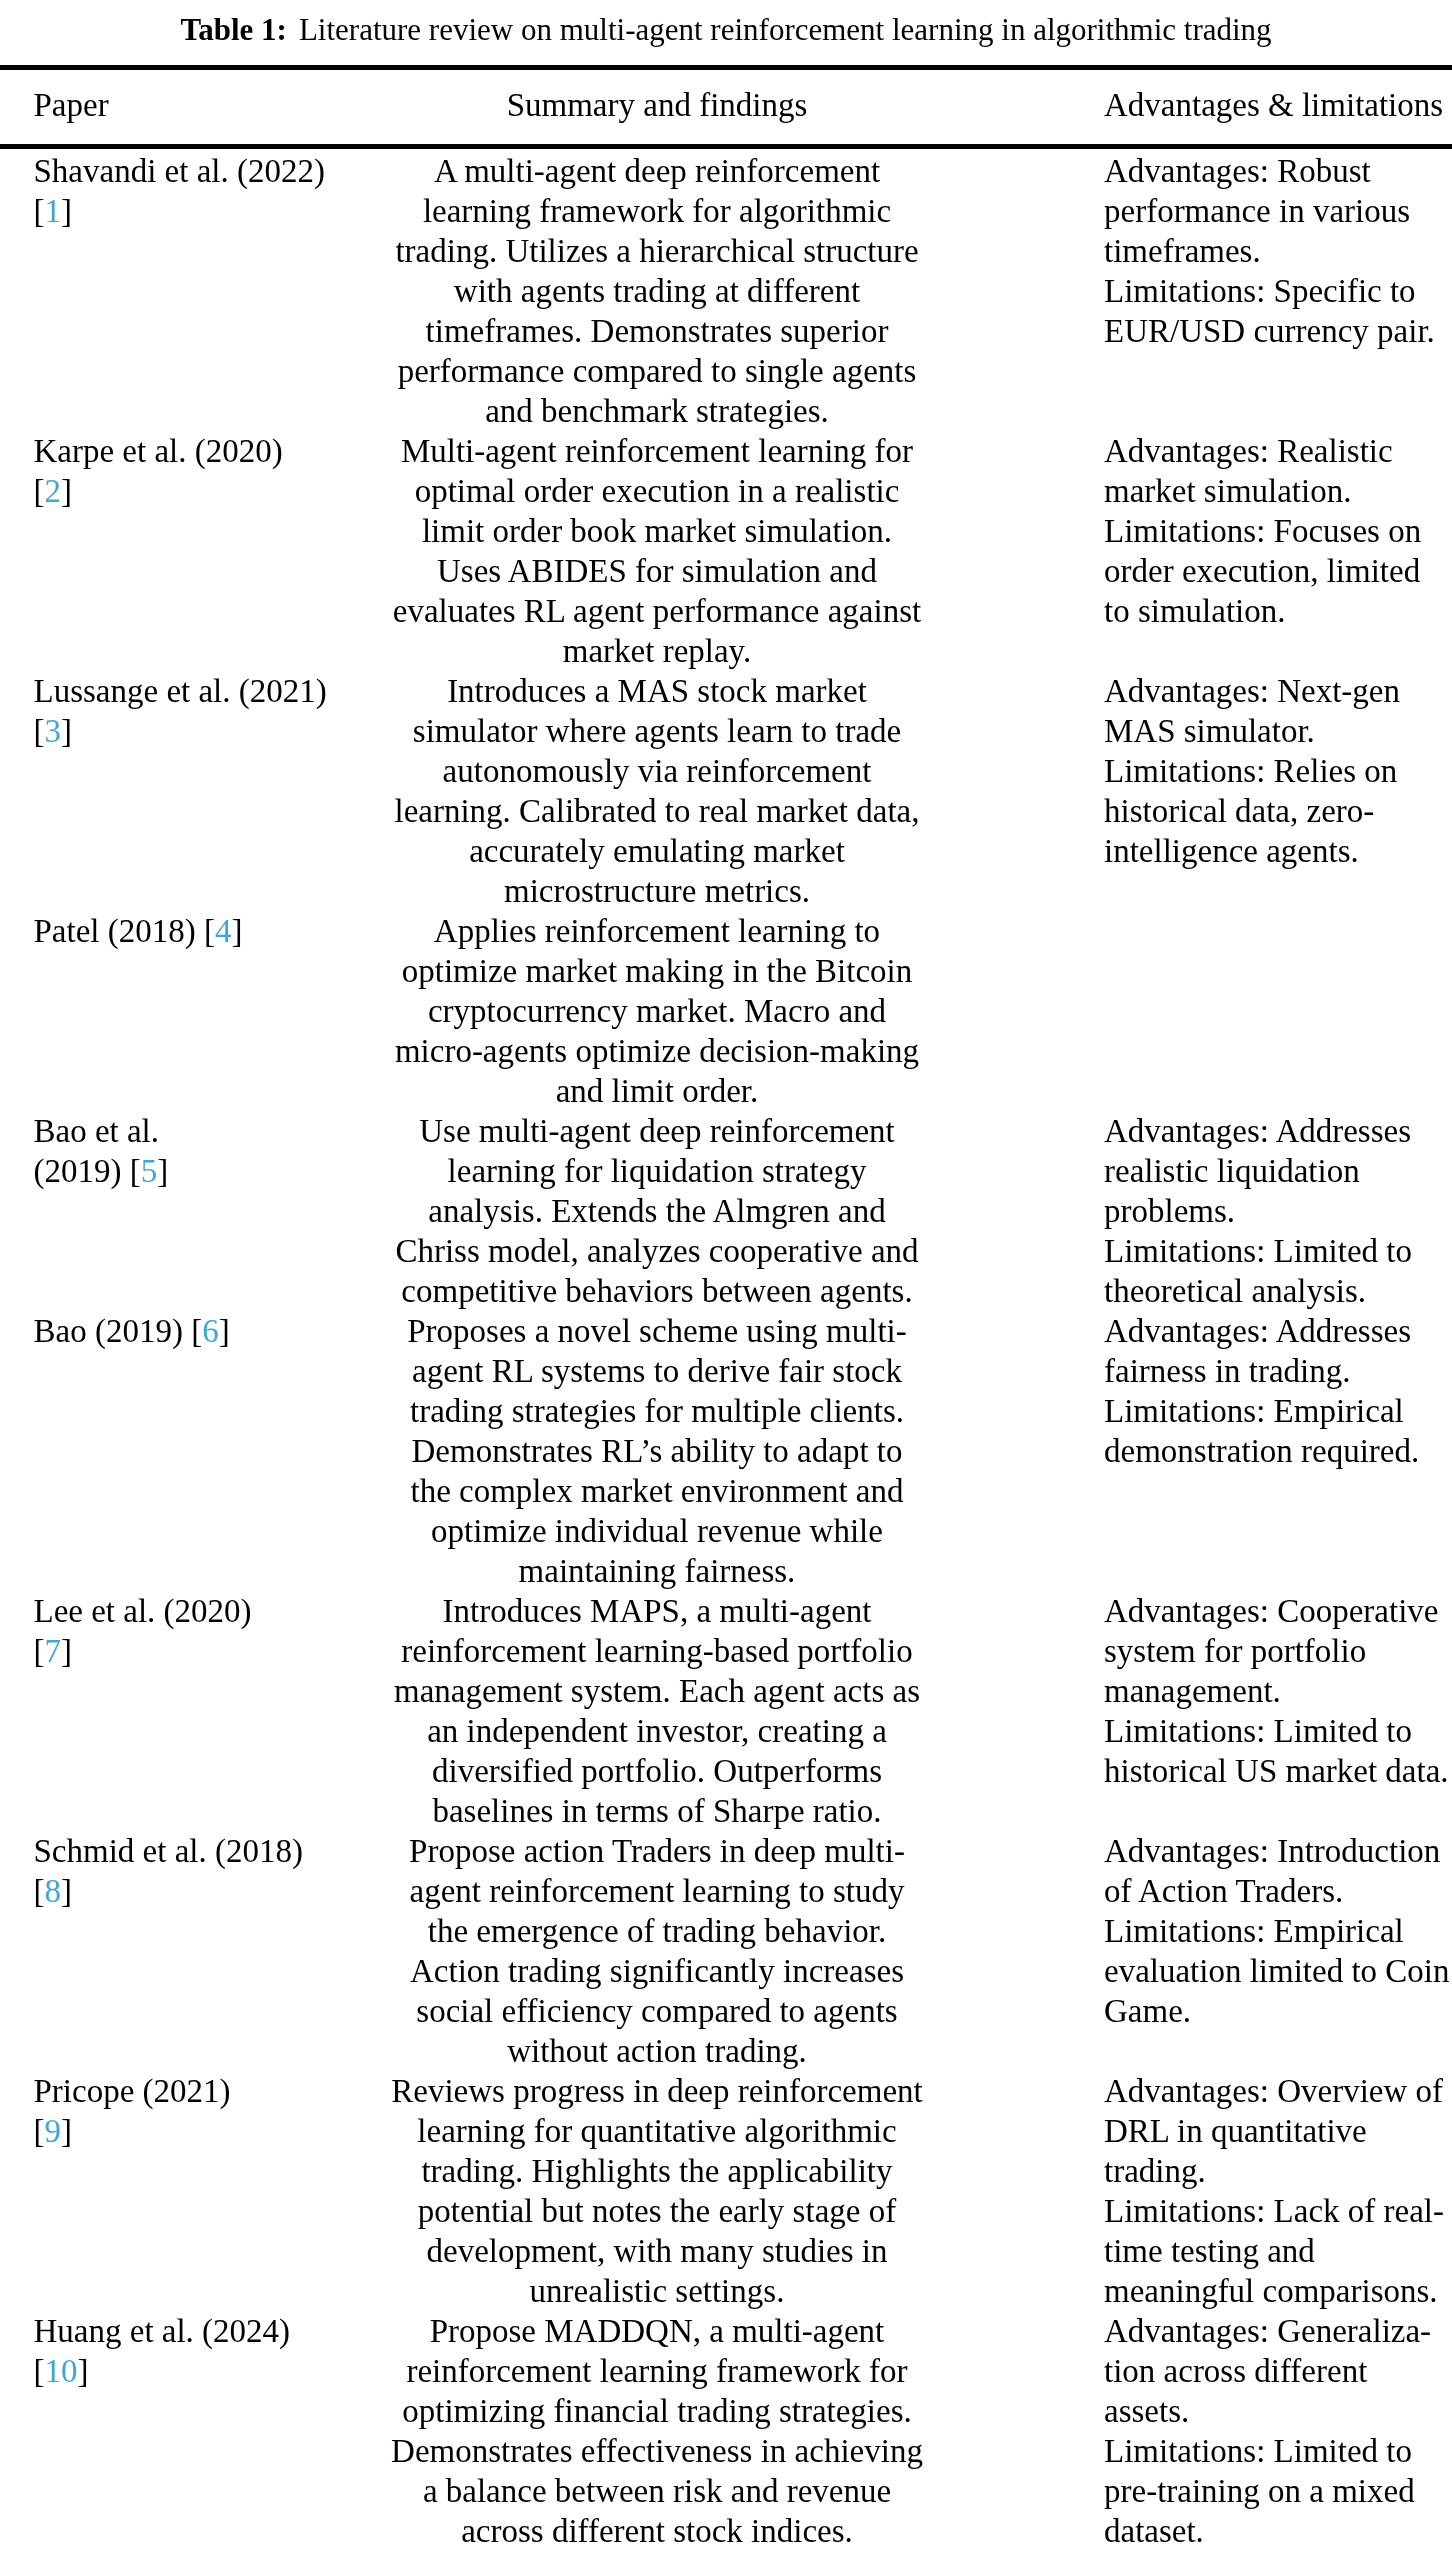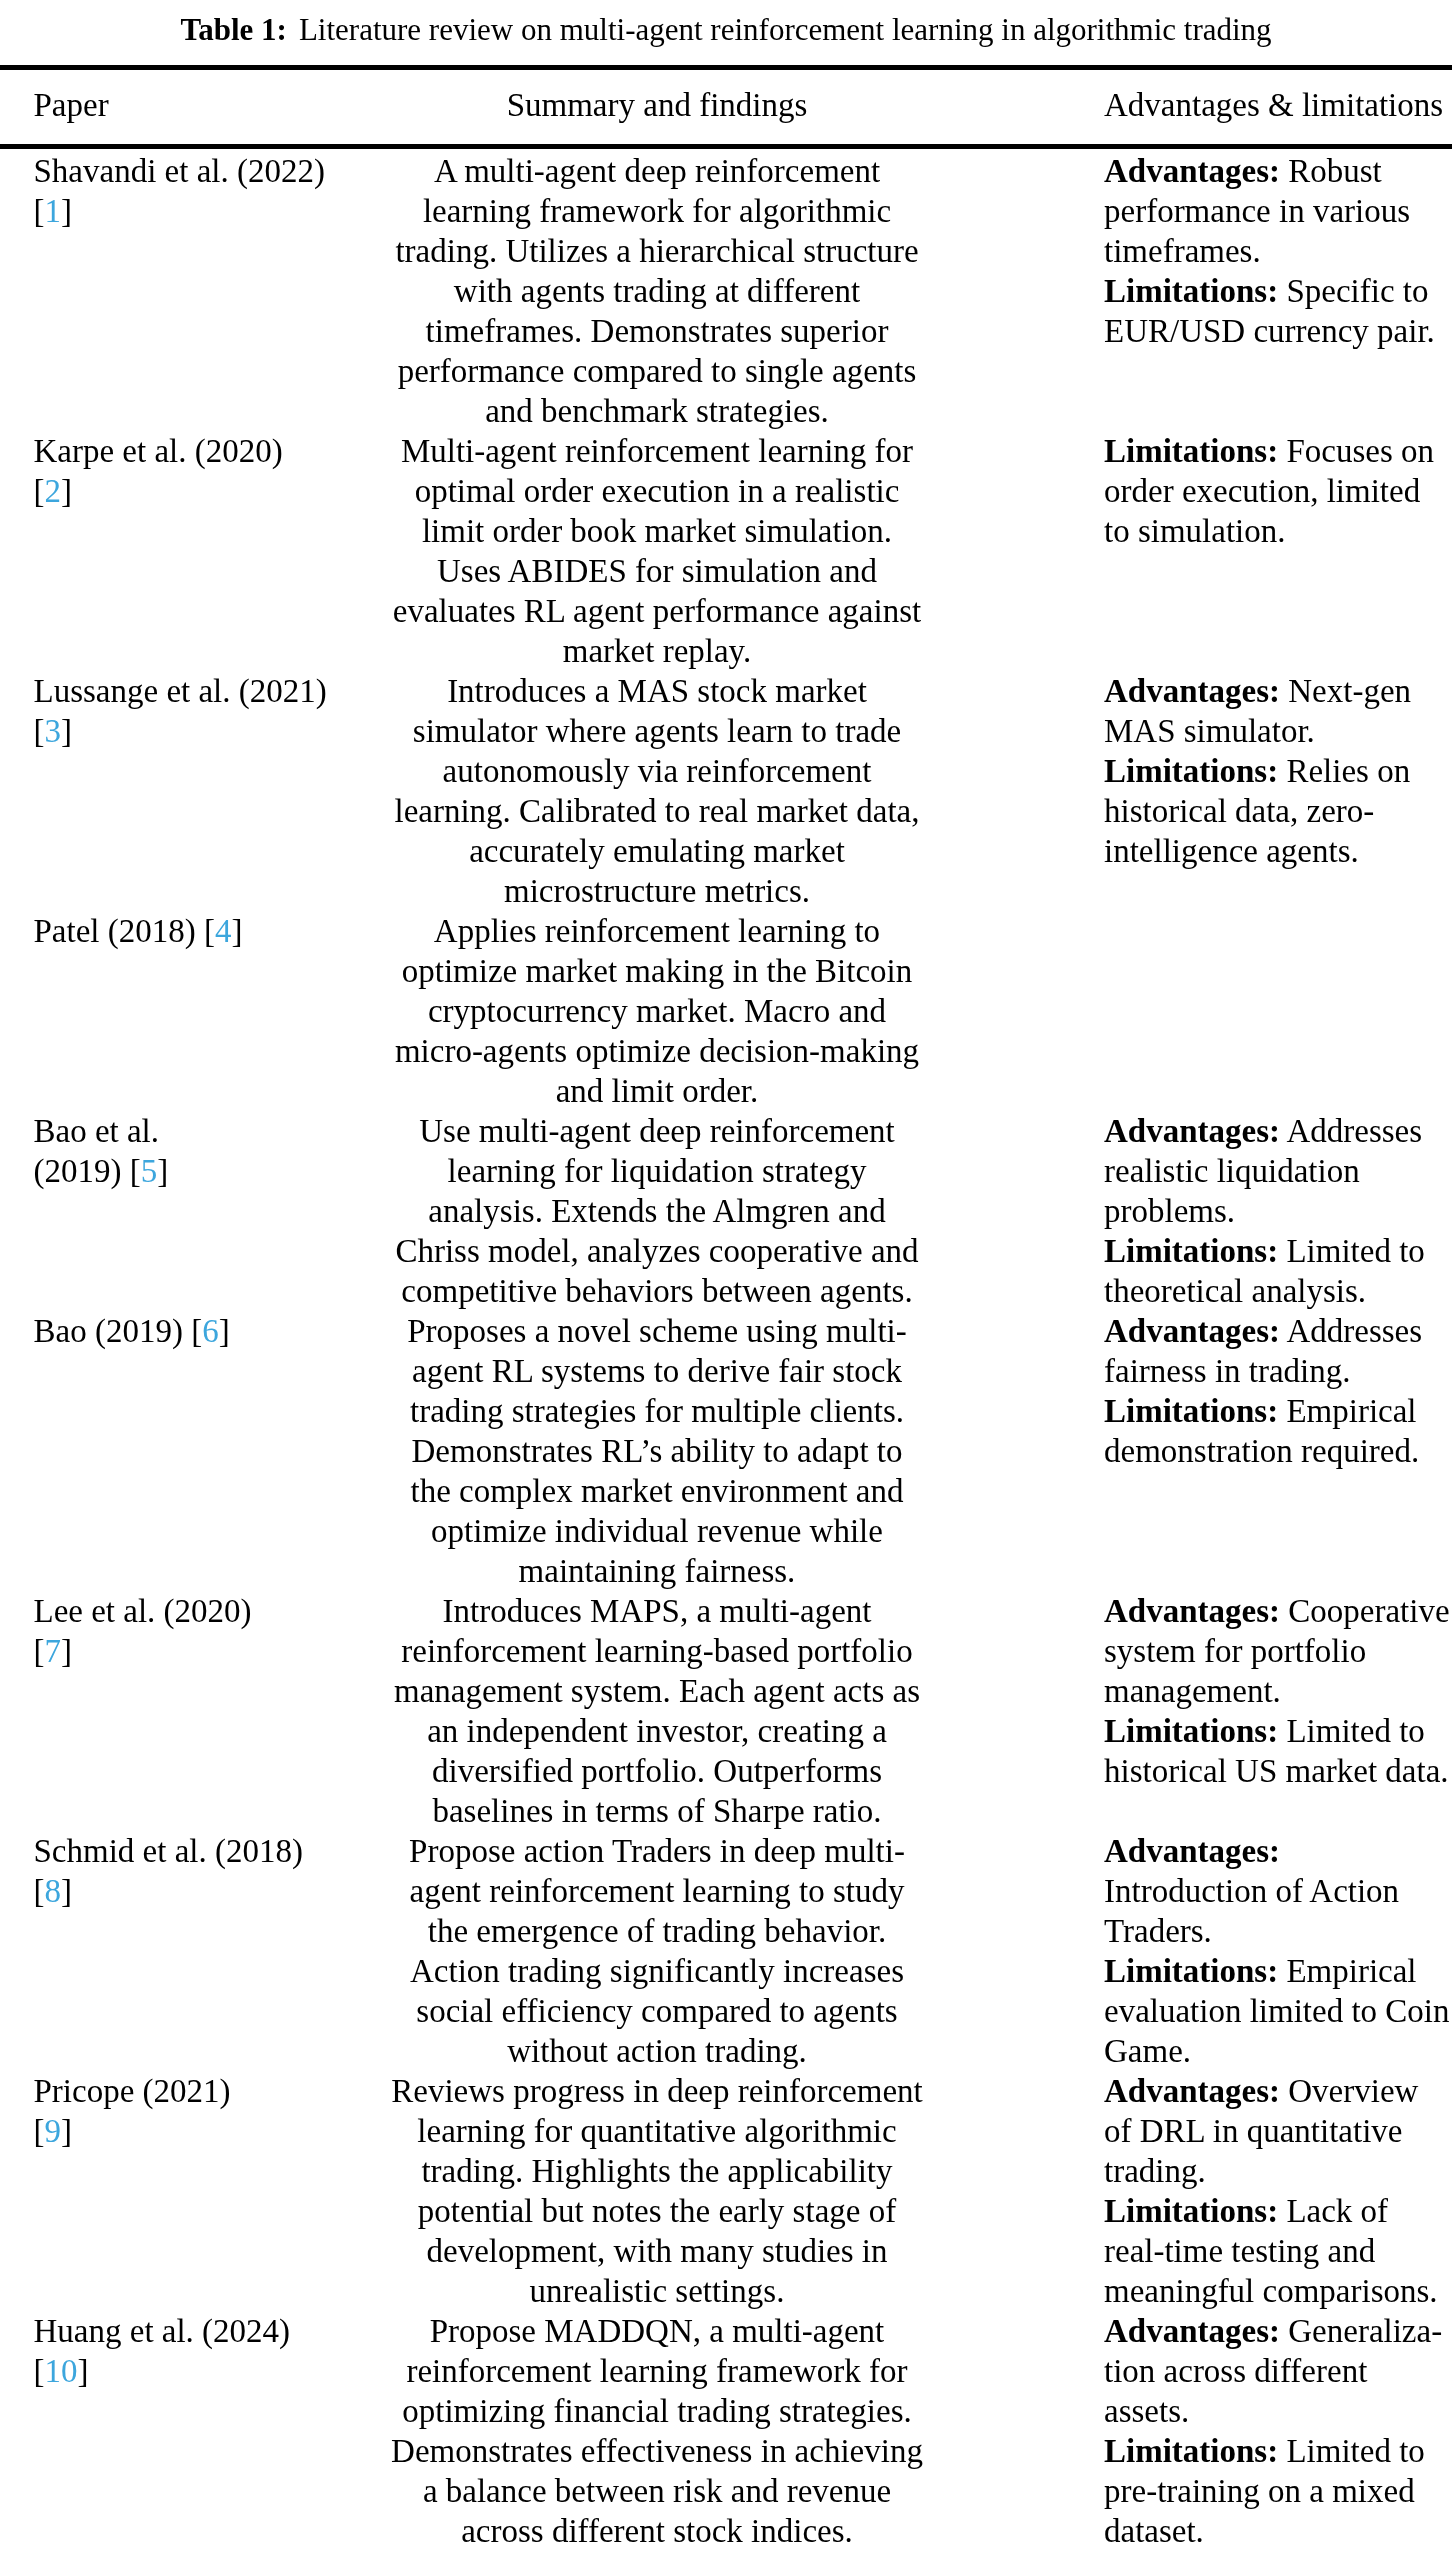--- a/index.html
+++ b/index.html
@@ -33,21 +33,21 @@
   }
   .header-row .cell {
     padding-top: 15px;
     padding-bottom: 19.3px;
   }
   .tbody { padding-top: 2px; }
   .cell { box-sizing: border-box; margin-left: 32px; }
   .paper-cell  { padding-left: 1.5px; padding-right: 18.6px; }
   .summary-cell { padding-right: 149px; text-align: center; }
   .advlim-cell { padding-right: 1.5px; }
-  .lbl { font-weight: bold; }
+  .lbl { font-weight: normal; }
   .cite { color: #3ca6dd; text-decoration: none; cursor: pointer; }
   .bottom-rule {
     margin-top: 9px;
     border-top: 3px solid #3a3a3a;
     height: 4.5px;
     border-bottom: 5.2px solid #050505;
     width: 100%;
   }
 </style>
 </head>
@@ -81,20 +81,21 @@
           <div class="limblock"><span class="lbl">Limitations:</span> Specific to EUR/USD currency pair.</div>
         </div>
       </div>
       <div class="grid row">
         <div class="cell paper-cell">
           <div class="paper-line">Karpe et al. (2020)</div>
           <div class="paper-line">[<span class="cite">2</span>]</div>
         </div>
         <div class="cell summary-cell">Multi-agent reinforcement learning for optimal order execution in a realistic limit order book market simulation. Uses ABIDES for simulation and evaluates RL agent performance against market replay.</div>
         <div class="cell advlim-cell">
+          <div class="advblock"><span class="lbl">Advantages:</span> Realistic market simulation.</div>
           <div class="limblock"><span class="lbl">Limitations:</span> Focuses on order execution, limited to simulation.</div>
         </div>
       </div>
       <div class="grid row">
         <div class="cell paper-cell">
           <div class="paper-line">Lussange et al. (2021)</div>
           <div class="paper-line">[<span class="cite">3</span>]</div>
         </div>
         <div class="cell summary-cell">Introduces a MAS stock market simulator where agents learn to trade autonomously via reinforcement learning. Calibrated to real market data, accurately emulating market microstructure metrics.</div>
         <div class="cell advlim-cell">

